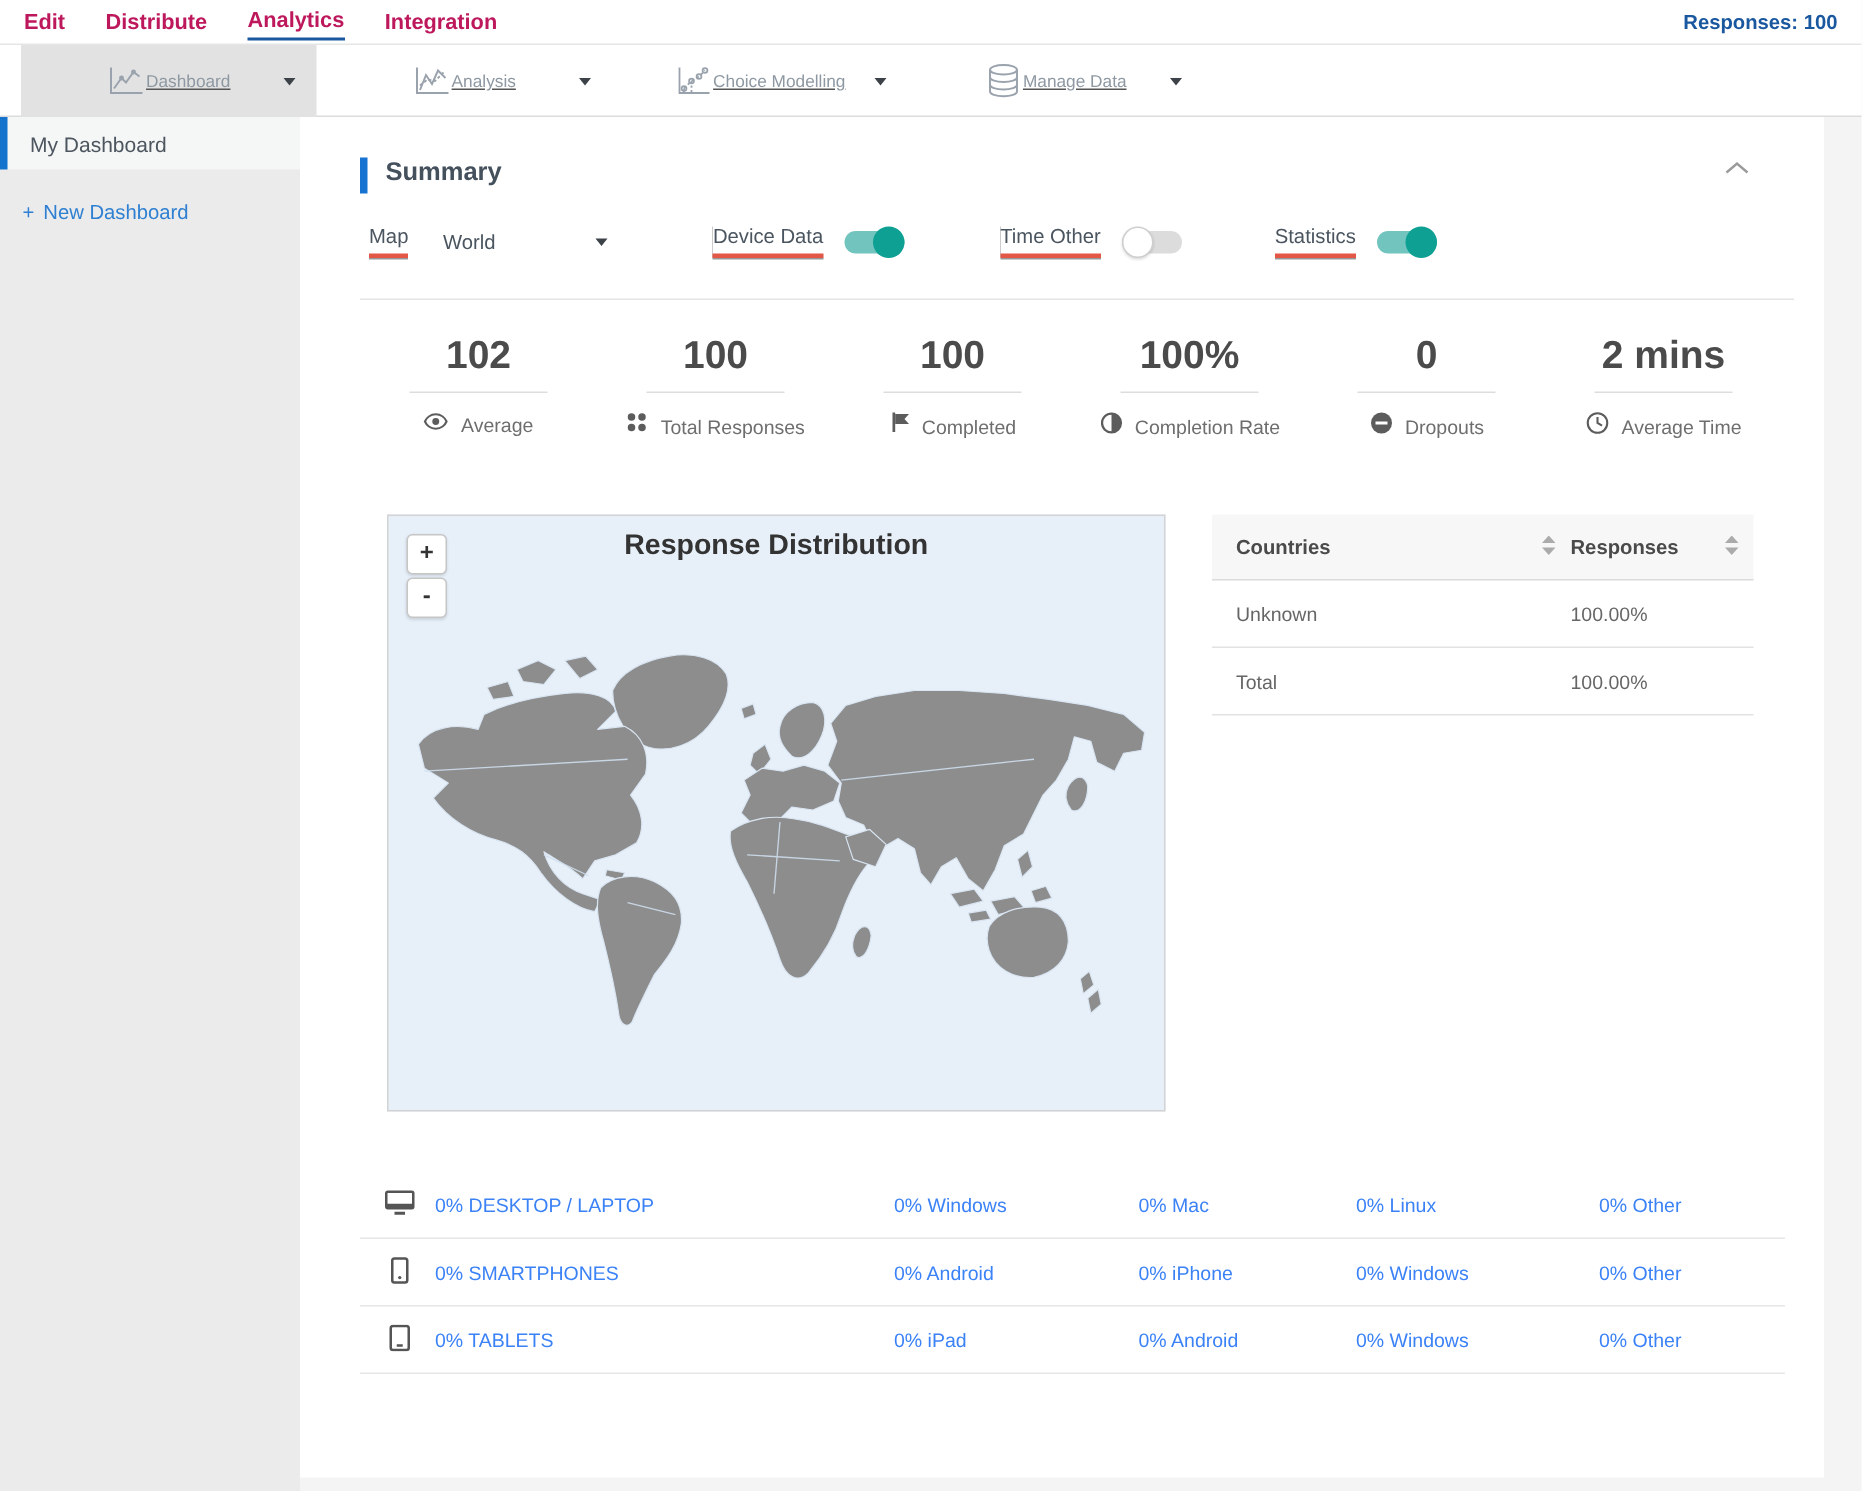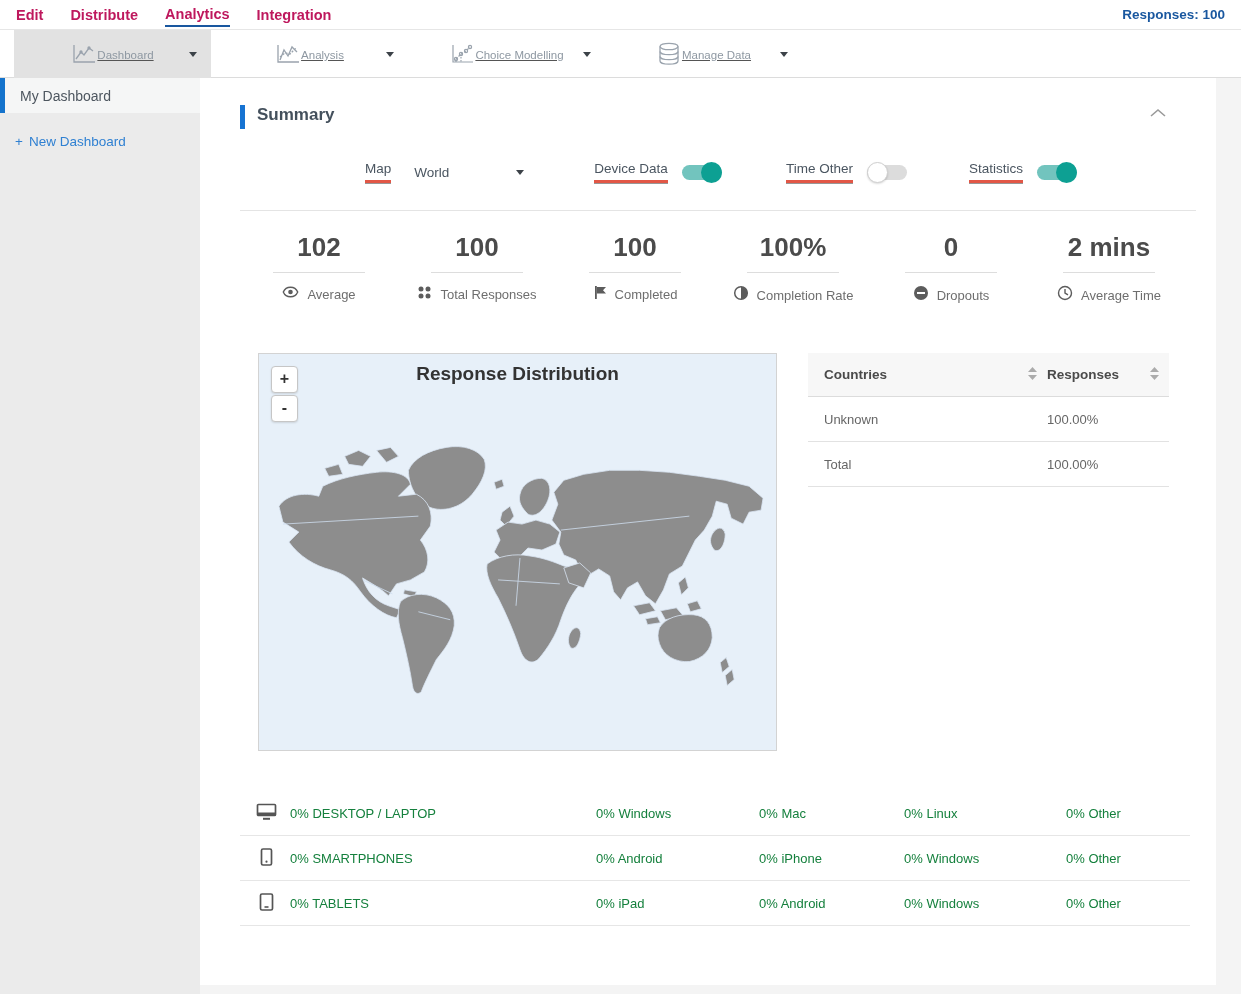--- a/index.html
+++ b/index.html
@@ -62,21 +62,21 @@
   .content {
     position:absolute; left:200px; top:78px; width:1016px; height:907px;
     background:#fff; padding:27px 20px 0 40px;
   }
   .summary-header { display:flex; align-items:flex-start; }
   .accent-bar { width:5px; height:24px; background:#1673d2; margin-right:12px; }
   .summary-title { font-size:17px; font-weight:700; color:#44505c; }
   .collapse-chevron { margin-left:auto; margin-right:28px; cursor:pointer; }
 
   
-  .controls { display:flex; align-items:center; margin-top:32px; padding-left:6px;justify-content:center; }
+  .controls { display:flex; align-items:center; margin-top:21px; padding-left:6px; }
   .ctl-label {
     font-size:13.5px; color:#4a5560; padding-bottom:4px;
     border-bottom:3px solid #e25746; box-shadow:0 1px 0 0 #979797;
   }
   .ctl-value { font-size:13.5px; color:#4a5560; }
   .map-select { display:flex; align-items:center; margin-left:23px; width:110px; cursor:pointer; }
   .map-select .sel-caret {
     margin-left:auto; width:0; height:0; border-style:solid;
     border-width:5px 4.5px 0 4.5px; border-color:#3c4248 transparent transparent transparent;
   }
@@ -130,21 +130,21 @@
     display:flex; align-items:center; height:45px;
     border-bottom:1px solid #e2e2e2; padding:0 10px 0 16px; color:#666;
   }
   .ct-c-left { flex:1; }
   .ct-c-right { width:112px; }
 
   
   .device-table { margin-top:40px; width:950px; }
   .dev-row {
     display:flex; align-items:center; height:45px;
-    border-bottom:1px solid #e6e6e6; font-size:13px; color:#15803d;
+    border-bottom:1px solid #e6e6e6; font-size:13px; color:#3b82f6;
   }
   .dev-main { width:356px; display:flex; align-items:center; padding-left:16px; gap:13px; }
   .dev-c2 { width:163px; } .dev-c3 { width:145px; } .dev-c4 { width:162px; } .dev-c5 { width:124px; }
 </style>
 </head>
 <body>
 
 <div class="topnav">
   <div class="nav-item">Edit</div>
   <div class="nav-item">Distribute</div>

